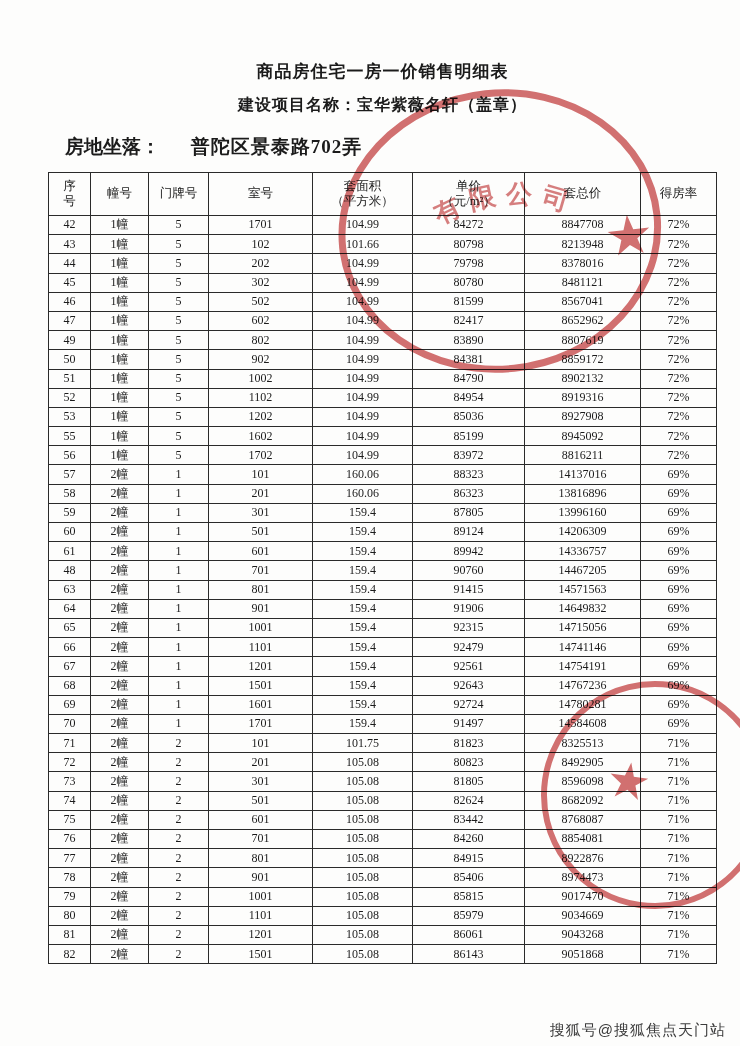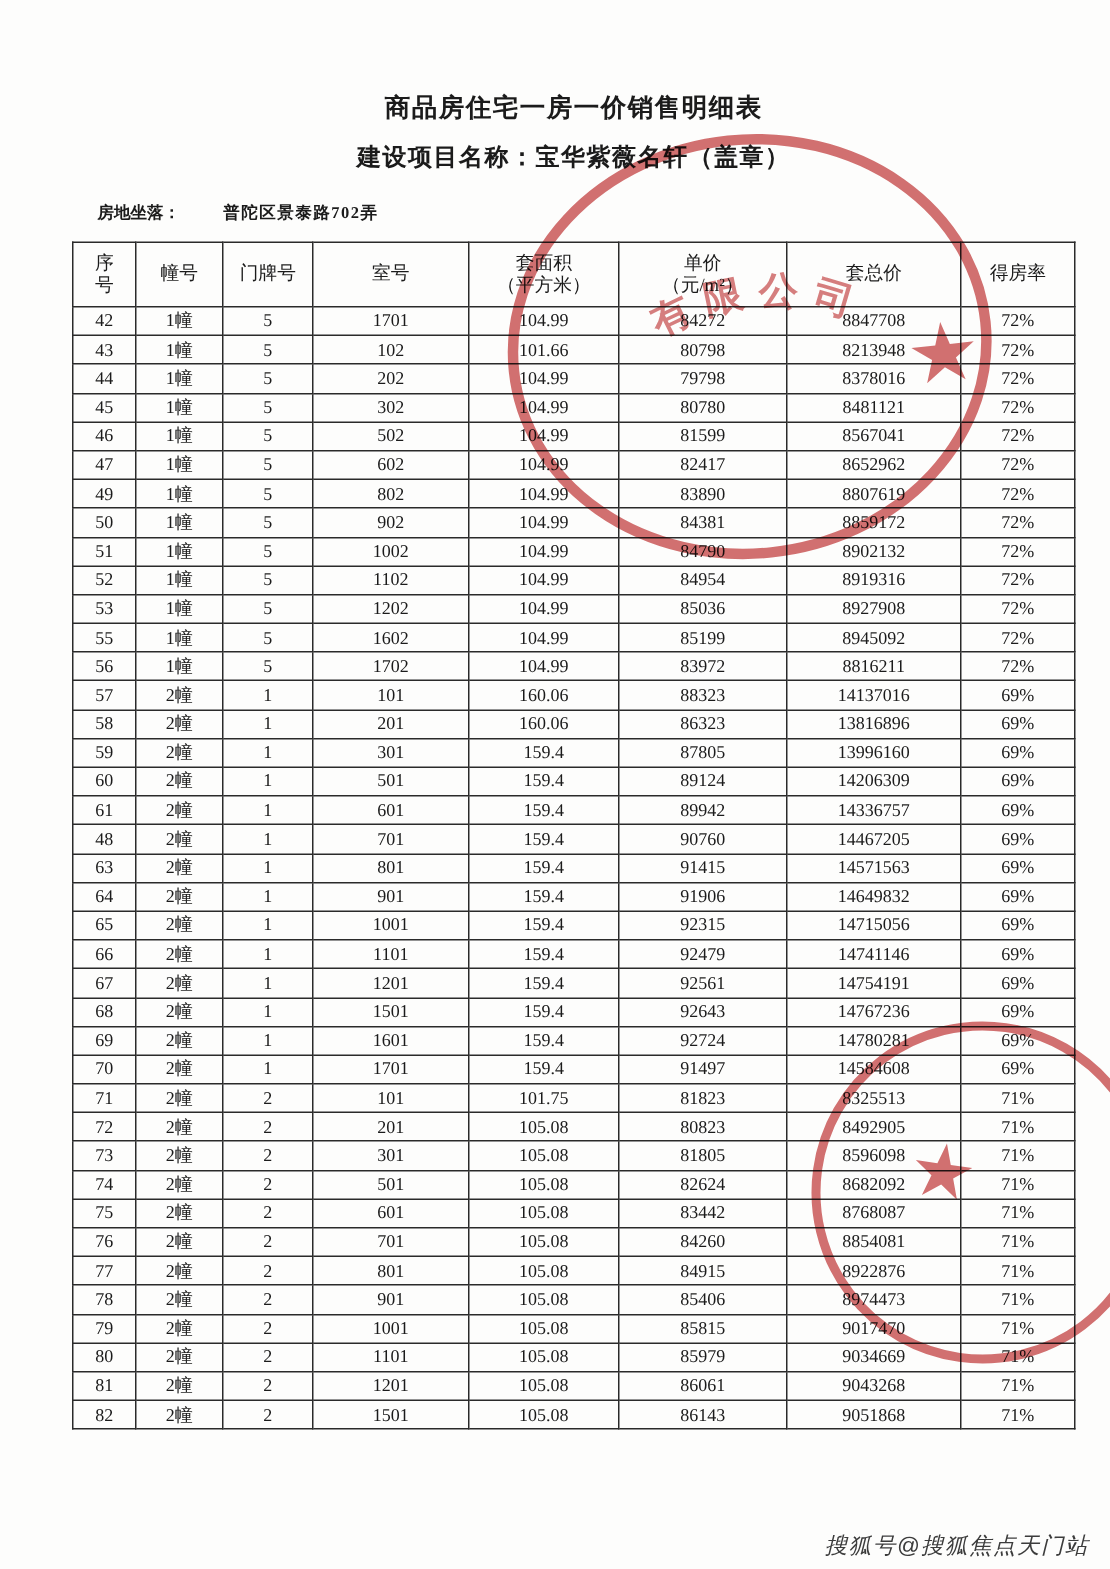--- a/index.html
+++ b/index.html
@@ -23,21 +23,21 @@
   }
   .doc-subtitle{
     margin:12px 0 0 0;
     font-size:16px;
     font-weight:bold;
     text-align:center;
     letter-spacing:1px;
   }
   .location-line{
     margin:18px 0 0 40px;
-    font-size:11px;
+    font-size:19px;
   }
   .location-label{font-weight:bold;}
   .location-value{font-weight:bold;margin-left:26px;letter-spacing:1px;}
   table.price-table{
     margin:12px auto 0 auto;
     width:668px;
     border-collapse:collapse;
     table-layout:fixed;
     font-size:12px;
   }
@@ -72,21 +72,20 @@
     font-weight:bold;
   }
   .footer-credit{
     position:absolute;
     right:14px;
     bottom:6px;
     font-size:15px;
     color:#3c3c3c;
     letter-spacing:1px;
     font-family:"Liberation Sans", sans-serif;
-    font-style:italic;
   }
 </style>
 </head>
 <body>
 
 <div class="page">
 
   <h1 class="doc-title">商品房住宅一房一价销售明细表</h1>
   <h2 class="doc-subtitle">建设项目名称：宝华紫薇名轩（盖章）</h2>
 

